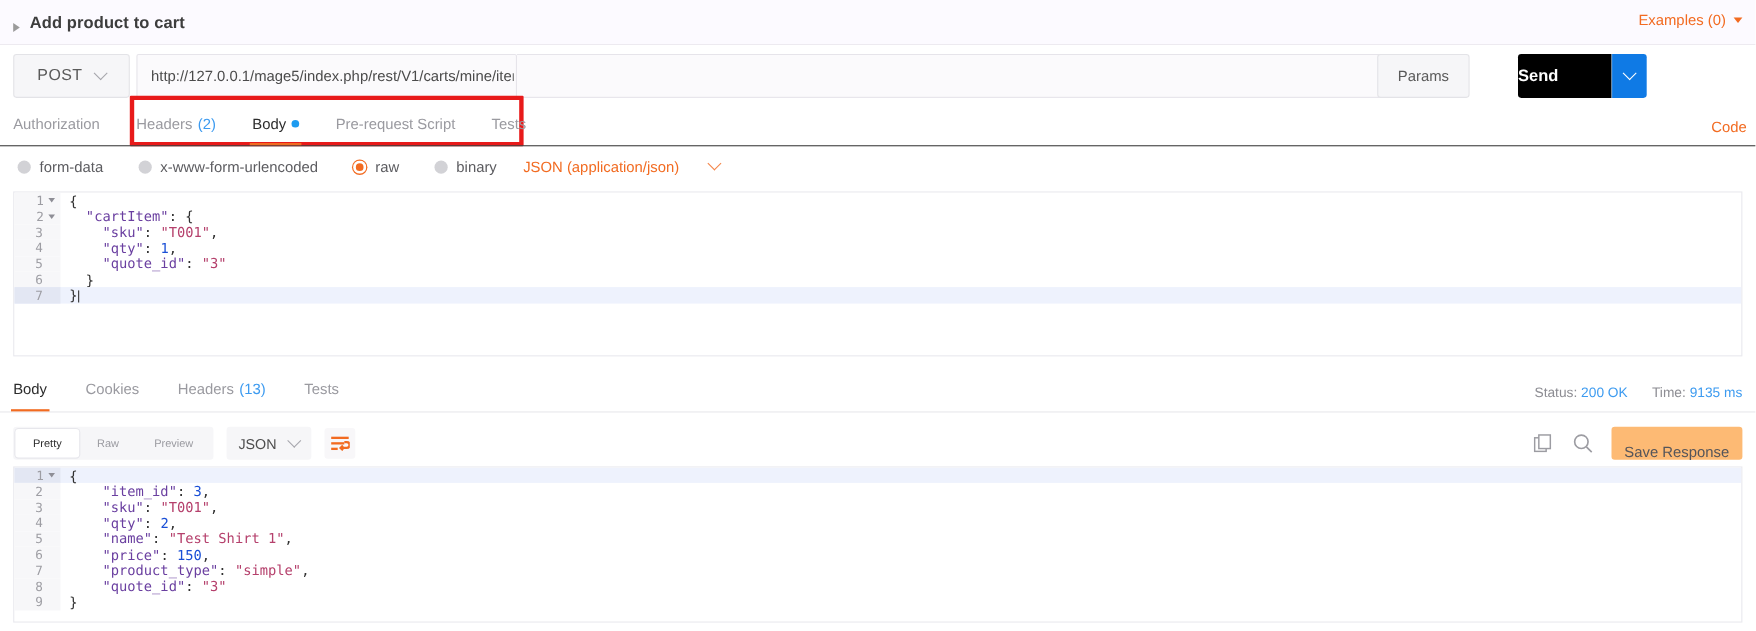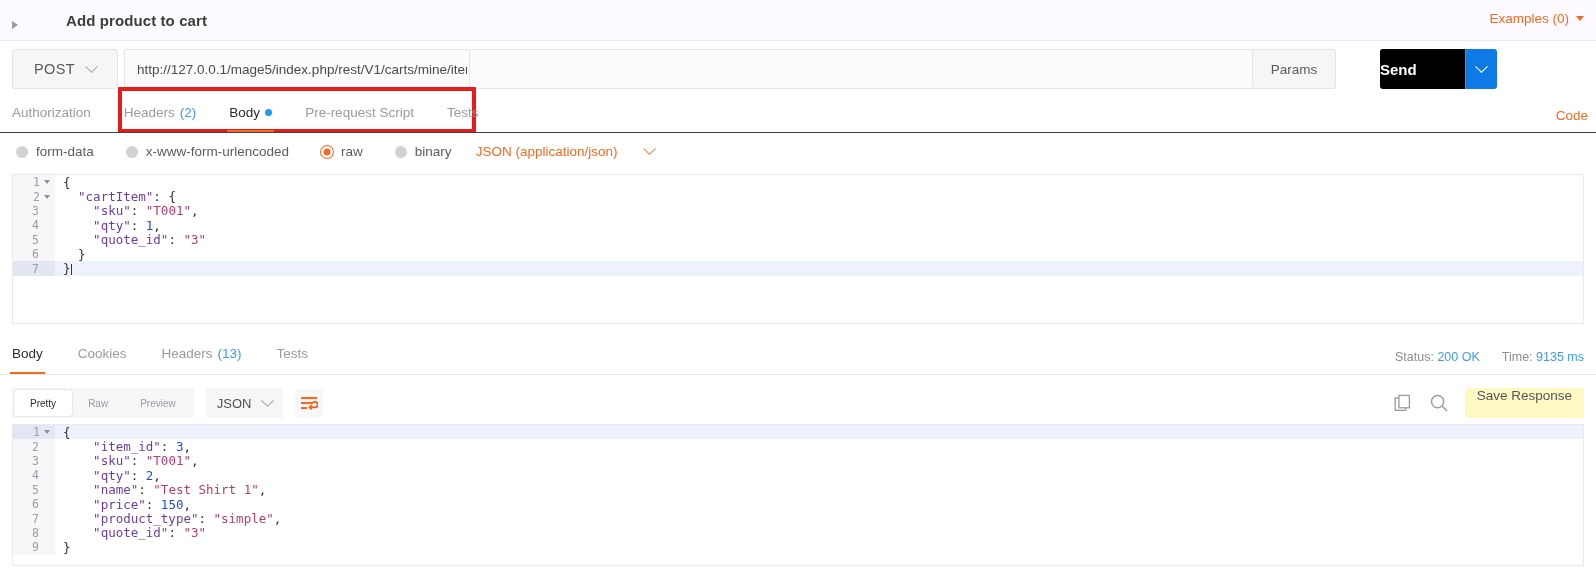--- a/index.html
+++ b/index.html
@@ -11,21 +11,21 @@
     overflow: hidden;
   }
   .app { position: relative; width: 1596px; height: 574px; background:#fff; }
 
   
   .namebar {
     position:absolute; left:0; top:0; width:1596px; height:41px;
     background:#fcfaff; border-bottom:1px solid #edeaf0;
     display:flex; align-items:center;
   }
-  .name-left { display:flex; align-items:flex-end; padding-left:12px;gap:39px; }
+  .name-left { display:flex; align-items:flex-end; padding-left:12px; }
   .tri-right {
     width:0;height:0;border-left:6px solid #9b9b9b;
     border-top:4px solid transparent;border-bottom:4px solid transparent;
     margin-right:9px;
   }
   .req-title { font-size:15px; color:#3d3d3d; font-weight:600; letter-spacing:.1px; }
   .examples {
     position:absolute; right:12px; top:11px;
     font-size:13.5px; color:#f26b21; display:flex; align-items:center; gap:7px;
   }
@@ -160,22 +160,22 @@
   .fmt-sel {
     margin-left:12px; height:30px; background:#f6f6f8; border-radius:3px;
     display:flex; align-items:center; gap:12px; padding:0 11px; font-size:13px; color:#4f4f4f;
   }
   .wrap-btn {
     margin-left:12px; width:28px;height:28px;background:#f8f7f9;border-radius:3px;
     display:flex;align-items:center;justify-content:center;
   }
   .res-right { position:absolute; right:12px; top:5px; display:flex; align-items:center; gap:16px; }
   .save-resp {
-    height:30px;padding:0 12px;background:#fef9c3;border-radius:3px;
-    display:flex;align-items:flex-start;font-size:13.5px;color:#55555a;
+    height:30px;padding:0 12px;background:#fdba74;border-radius:3px;
+    display:flex;align-items:flex-end;font-size:13.5px;color:#55555a;
   }
 </style>
 </head>
 <body>
 
 <div class="app">
 
   <div class="namebar">
     <div class="name-left">
       <span class="tri-right"></span>

